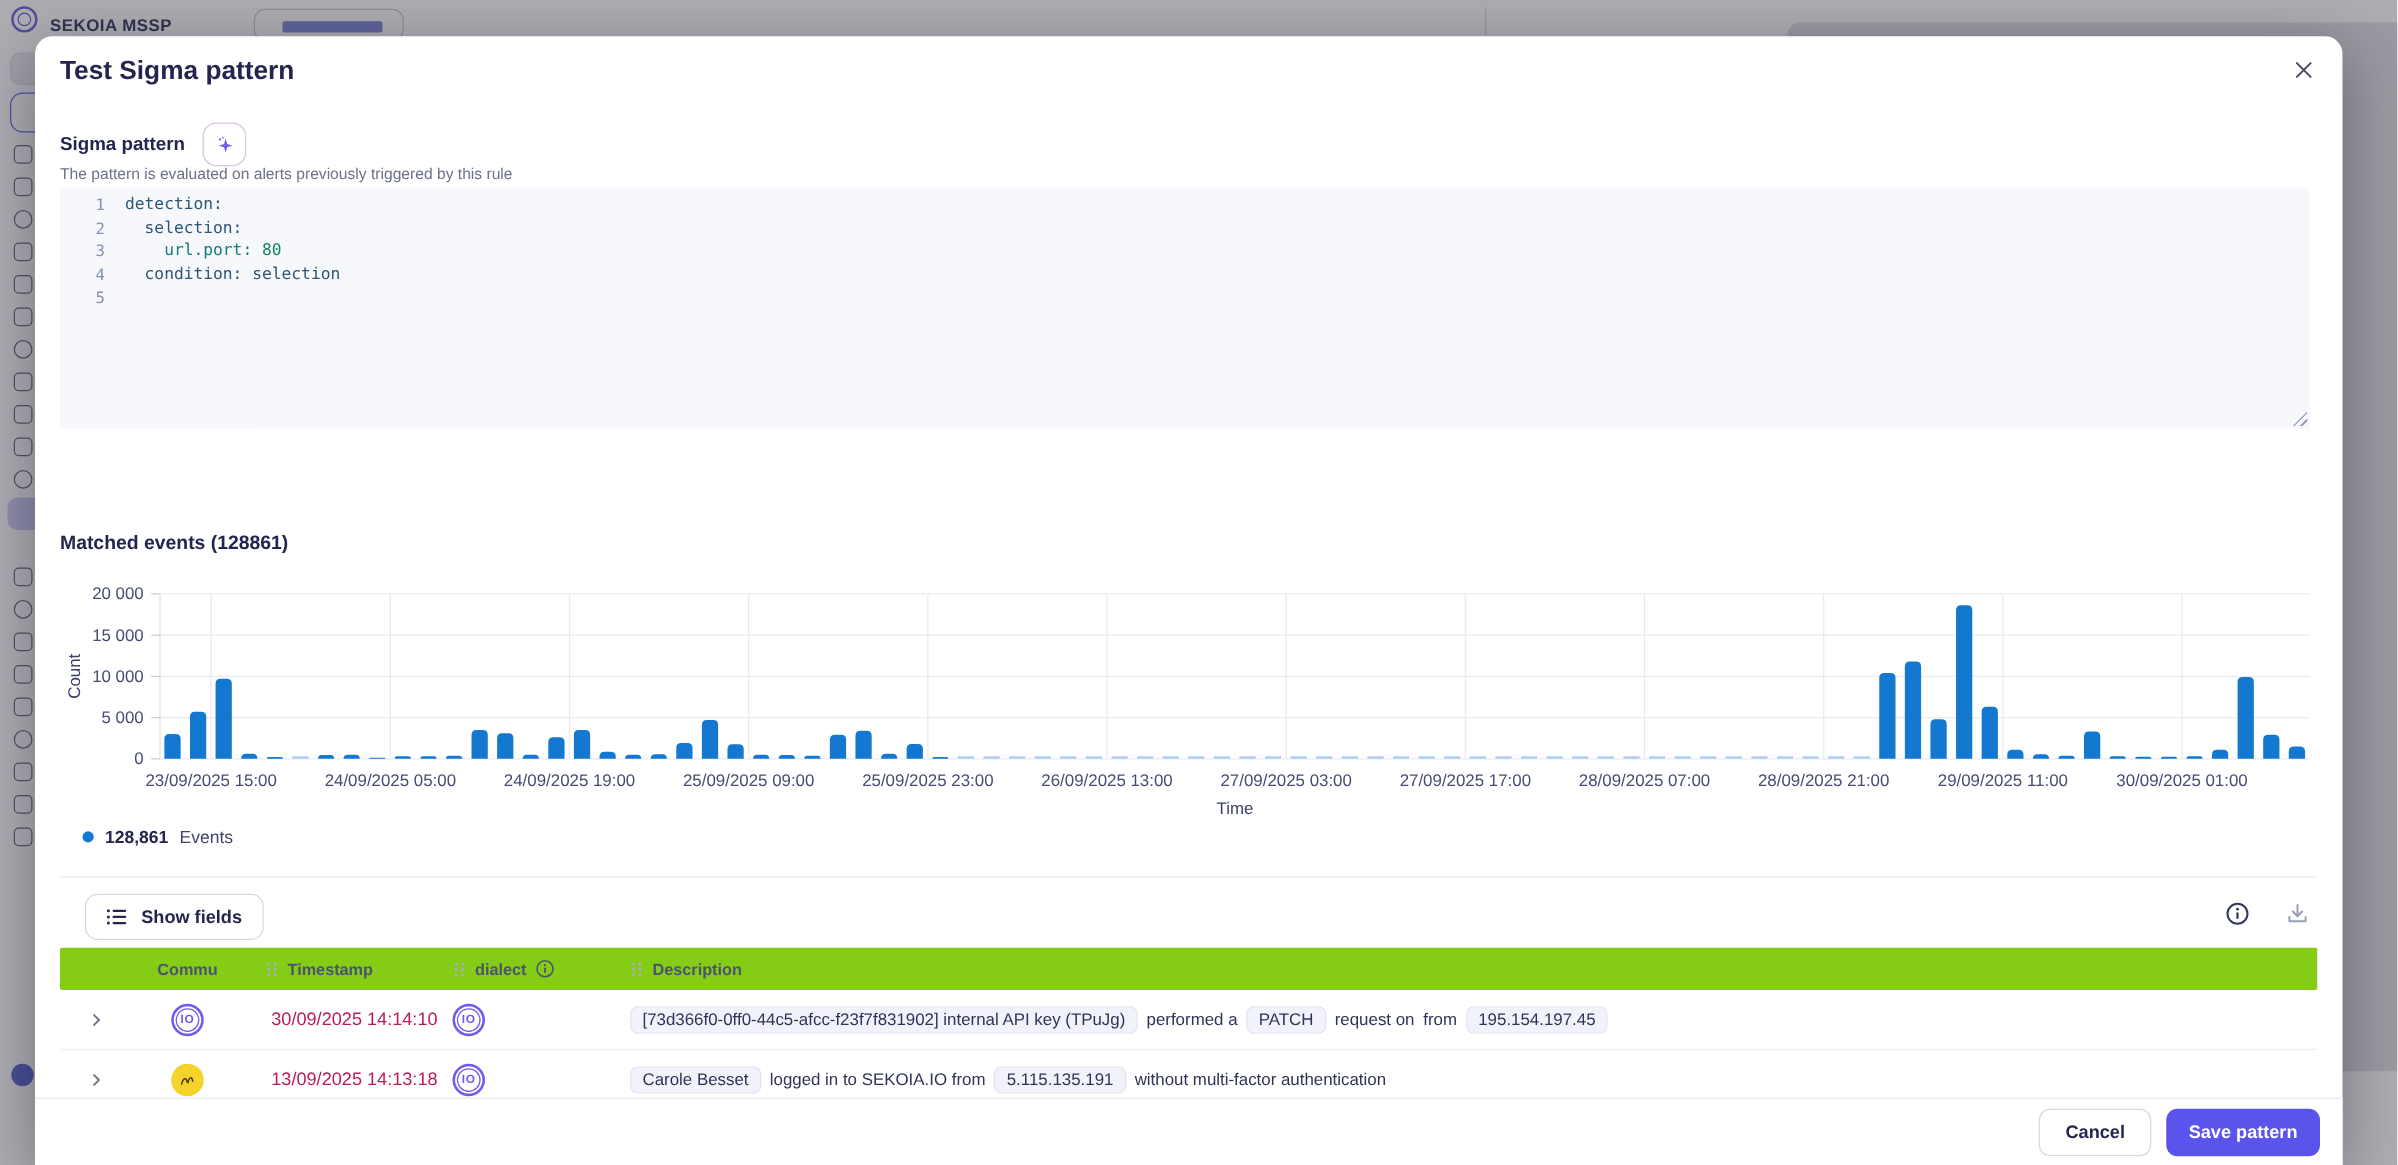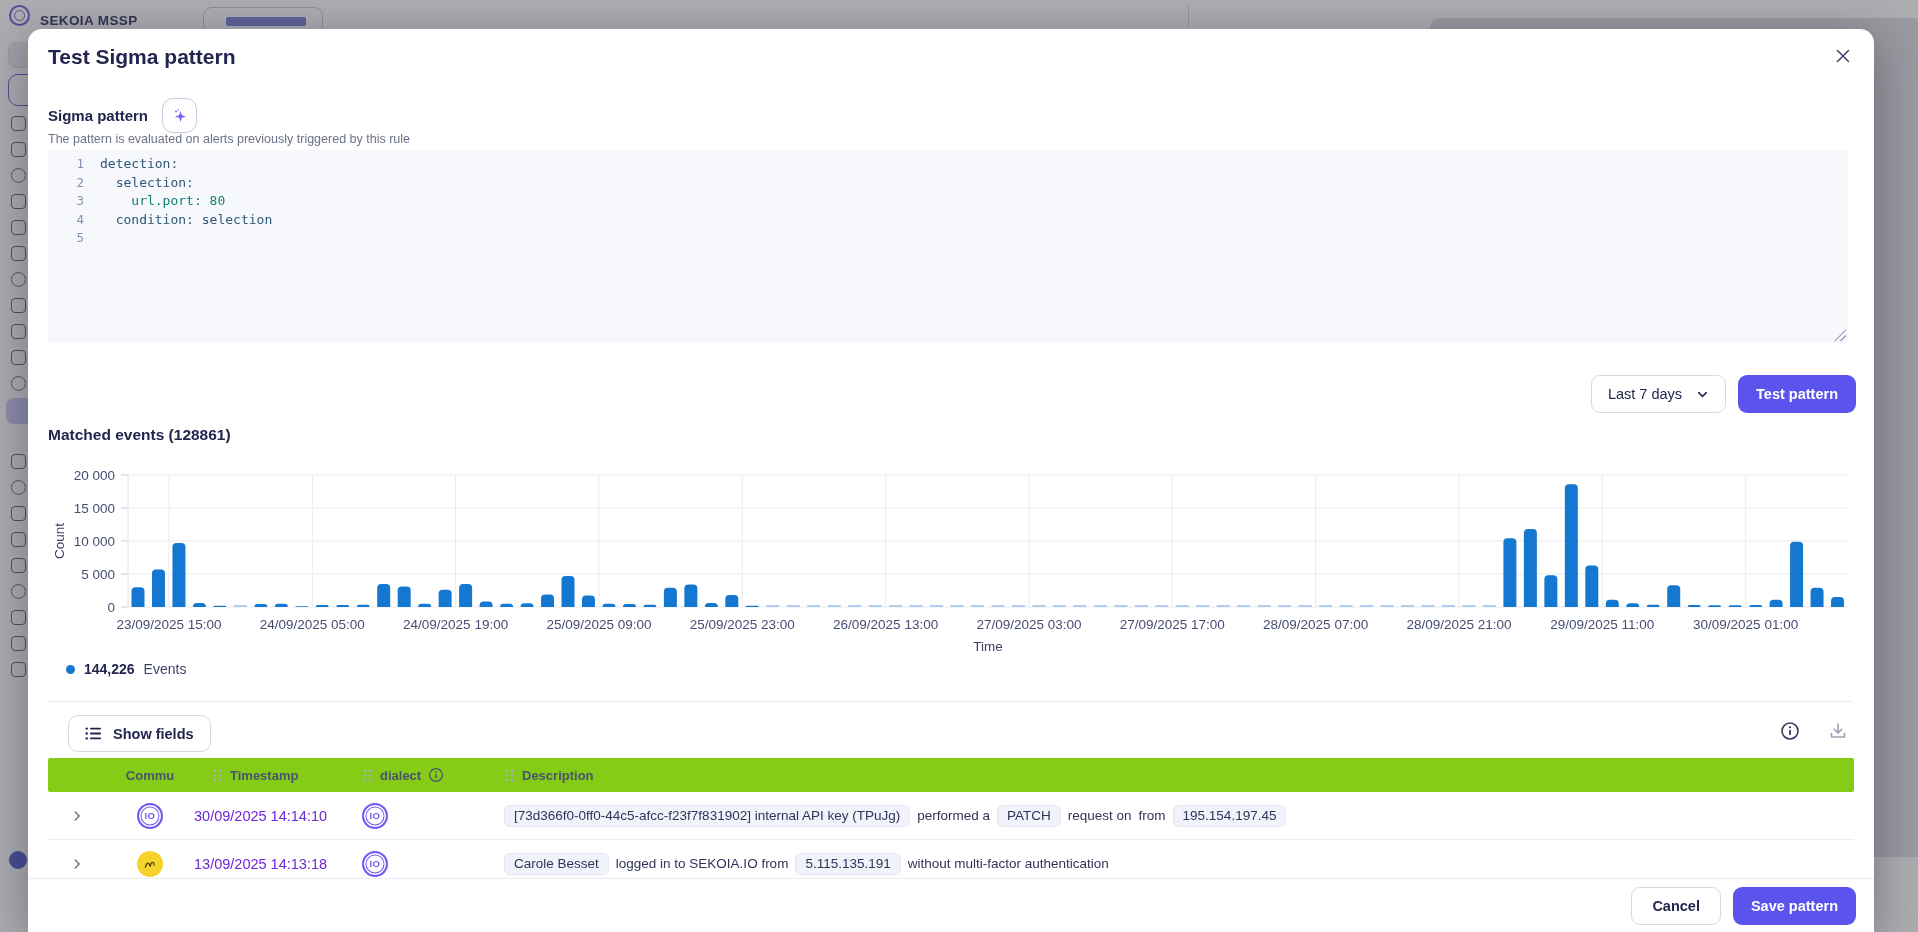--- a/index.html
+++ b/index.html
@@ -75,21 +75,21 @@
 
   .table { position:absolute; top:729px; left:20px; right:20px; bottom:54px; overflow:hidden; }
   .t-head { display:grid; grid-template-columns:58px 88px 162px 142px 1fr; height:34px; background:#84cc16; border-radius:2px;
             align-items:center; font-size:13px; font-weight:700; color:#4b5370; }
   .t-row  { display:grid; grid-template-columns:58px 88px 162px 142px 1fr; height:48px; align-items:center; border-bottom:1px solid #eceef4; background:#fff; }
   .hcell  { display:flex; align-items:center; gap:7px; padding-left:6px; }
   .hcell.center { justify-content:center; padding-left:0; }
   .hcell.pad { padding-left:18px; }
   .cell   { display:flex; align-items:center; padding-left:6px; min-width:0; }
   .cell.center { justify-content:center; padding-left:0; }
-  .ts-text { font-size:14.5px; color:#6d28d9; padding-left:0; }
+  .ts-text { font-size:14.5px; color:#be185d; padding-left:0;margin-left:23px; }
   .expander { background:none; border:none; cursor:pointer; display:flex; padding:4px; }
   .av-io { width:26px; height:26px; border:2px solid #6f5bf0; border-radius:50%; color:#6f5bf0; font-weight:800; font-size:9.5px;
            display:flex; align-items:center; justify-content:center; letter-spacing:.5px; background:#fff;
            box-shadow:inset 0 0 0 1.5px #fff, inset 0 0 0 2.5px #6f5bf0; flex:none; }
   .av-yl { width:26px; height:26px; border-radius:50%; background:#f6d32b; display:flex; align-items:center; justify-content:center;
            transform:rotate(-12deg); flex:none; }
   .desc { display:flex; align-items:center; gap:7px; font-size:13.5px; color:#2f3359; white-space:nowrap; overflow:hidden; }
   .badge { background:#f2f3fa; border:1px solid #e2e4f0; border-radius:6px; padding:2.5px 9px; white-space:nowrap; flex:none; }
 
   .modal-footer { position:absolute; left:0; right:0; bottom:0; height:54px; background:#fff; border-top:1px solid #e8eaf0;
@@ -177,29 +177,20 @@
       <div class="ed-line">
         <span class="ed-ln">4</span>
         <span class="ed-code"><span>  </span><span style="color: rgb(46, 86, 118);">condition:</span><span style="color: rgb(46, 86, 118);"> selection</span></span>
       </div>
       <div class="ed-line">
         <span class="ed-ln">5</span>
         <span class="ed-code"></span>
       </div>
     </div>
 
-  <div class="controls-row">
-    <button class="select-btn">
-      <span>Last 7 days</span>
-      <svg width="13" height="13" viewBox="0 0 14 14">
-        <path d="M3 5 L7 9.2 L11 5" stroke="#23254f" stroke-width="1.7" fill="none" stroke-linecap="round" stroke-linejoin="round"></path>
-      </svg>
-    </button>
-    <button class="primary-btn">Test pattern</button>
-  </div>
 
   <h2 class="results-heading">Matched events (128861)</h2>
 
   <div class="chart-wrap">
     <svg id="chart" width="1804" height="205" viewBox="0 0 1804 205">
         <line x1="80" y1="18" x2="1800" y2="18" stroke="#e9ebf1" stroke-width="1"></line>
         <line x1="73" y1="18" x2="80" y2="18" stroke="#c9cdd9" stroke-width="1"></line>
         <text x="67" y="22.5" text-anchor="end" fill="#474d72" font-size="13.5">20 000</text>
         <line x1="80" y1="51" x2="1800" y2="51" stroke="#e9ebf1" stroke-width="1"></line>
         <line x1="73" y1="51" x2="80" y2="51" stroke="#c9cdd9" stroke-width="1"></line>
@@ -322,21 +313,21 @@
         <path d="M1742.0714285714284,150 L1742.0714285714284,88.66 Q1742.0714285714284,84.66 1746.0714285714284,84.66 L1751.0714285714284,84.66 Q1755.0714285714284,84.66 1755.0714285714284,88.66 L1755.0714285714284,150 Z" fill="#1478d1"></path>
         <path d="M1762.5476190476188,150 L1762.5476190476188,134.86 Q1762.5476190476188,130.86 1766.5476190476188,130.86 L1771.5476190476188,130.86 Q1775.5476190476188,130.86 1775.5476190476188,134.86 L1775.5476190476188,150 Z" fill="#1478d1"></path>
         <path d="M1783.0238095238094,150 L1783.0238095238094,144.1 Q1783.0238095238094,140.1 1787.0238095238094,140.1 L1792.0238095238094,140.1 Q1796.0238095238094,140.1 1796.0238095238094,144.1 L1796.0238095238094,150 Z" fill="#1478d1"></path>
         <text x="16" y="84" fill="#3a3f63" font-size="13.5" text-anchor="middle" transform="rotate(-90 16 84)">Count</text>
         <text x="940" y="194" fill="#3a3f63" font-size="13.5" text-anchor="middle">Time</text>
       </svg>
   </div>
 
   <div class="legend">
     <span class="legend-dot" id="legend-dot" style="background: rgb(20, 120, 209);"></span>
-    <span class="legend-count">144,226</span>
+    <span class="legend-count">128,861</span>
     <span class="legend-label">Events</span>
   </div>
 
   <div class="divider"></div>
 
   <button class="show-fields-btn">
     <svg width="17" height="15" viewBox="0 0 17 15">
       <circle cx="1.7" cy="2.6" r="1.2" fill="#23254f"></circle>
         <rect x="5" y="1.7" width="11" height="1.8" rx="0.9" fill="#23254f"></rect>
       <circle cx="1.7" cy="7.5" r="1.2" fill="#23254f"></circle>

